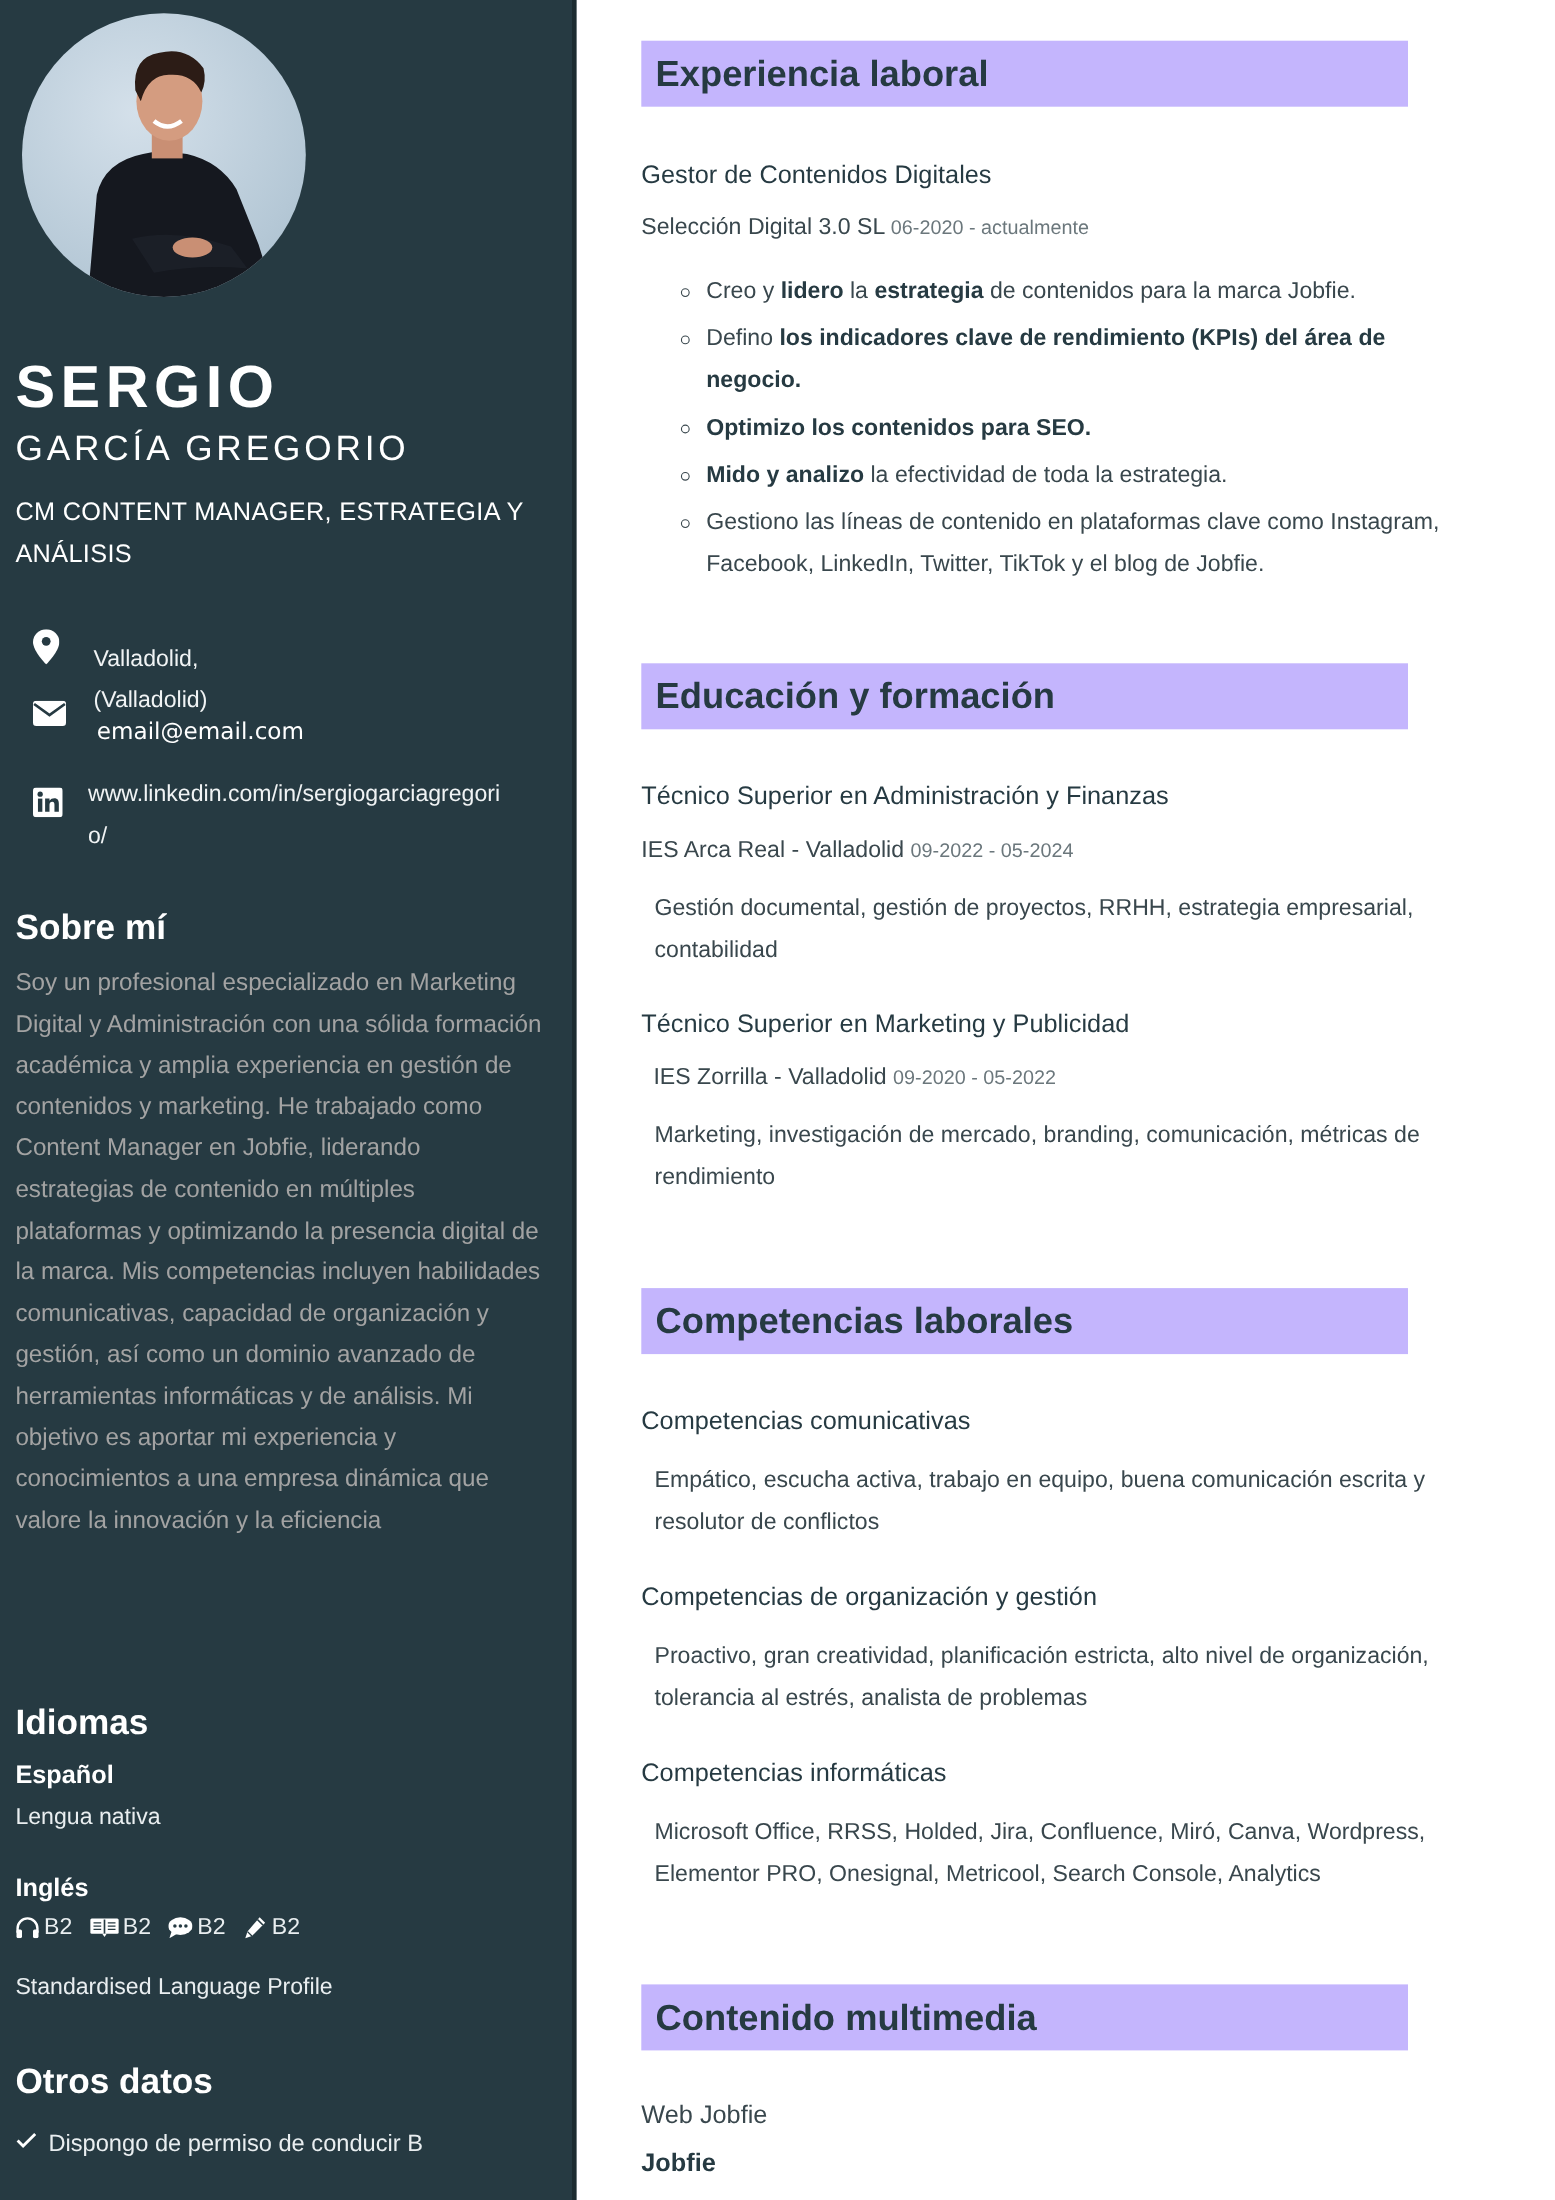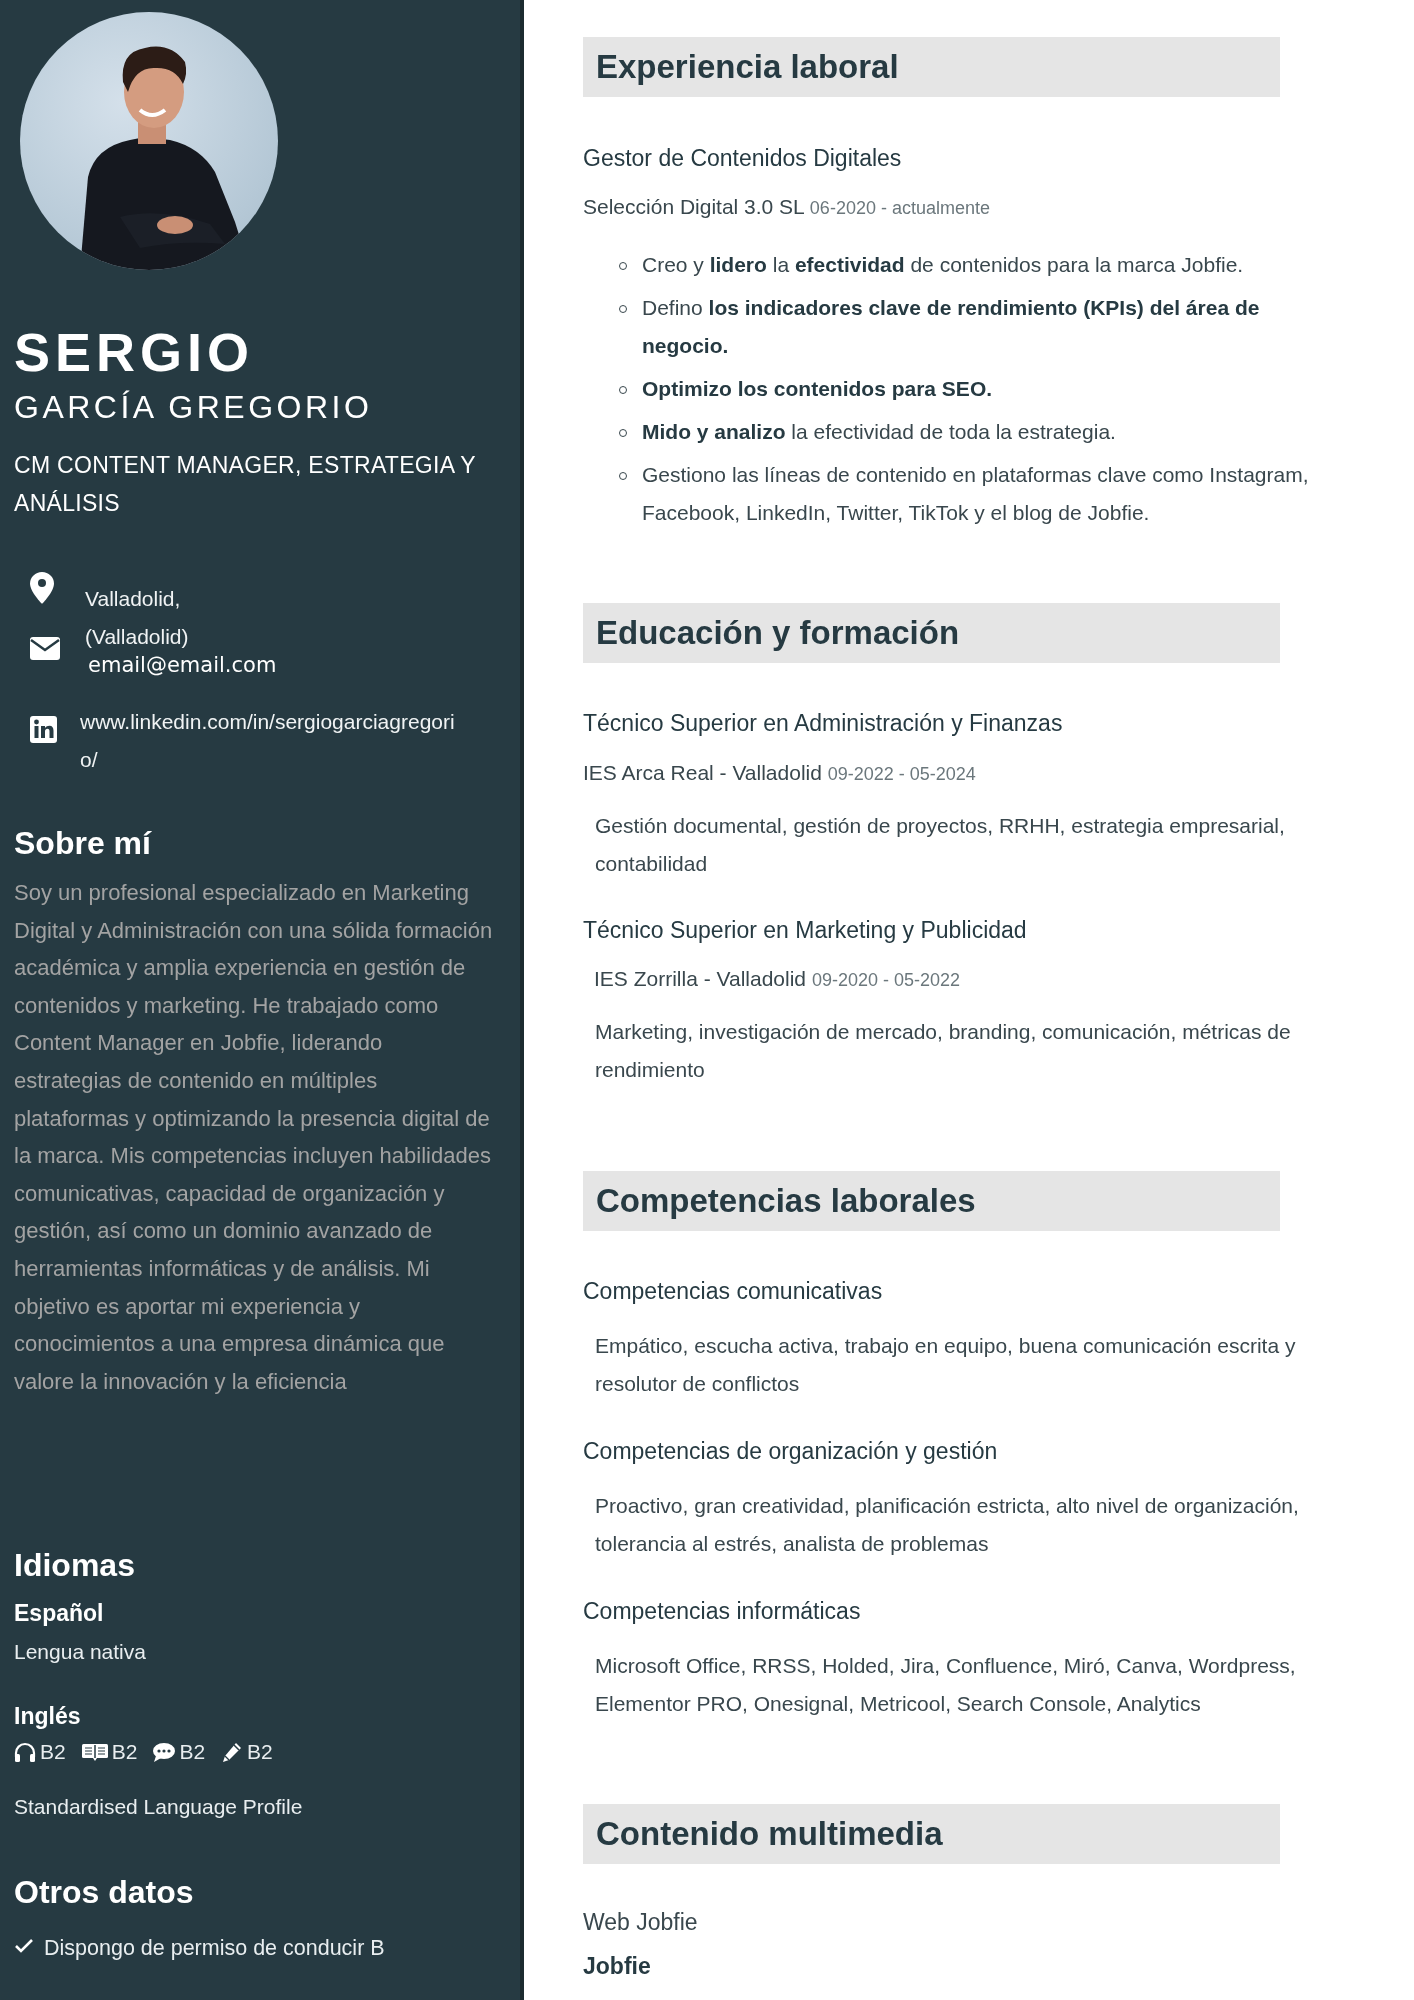--- a/index.html
+++ b/index.html
@@ -54,21 +54,21 @@
     .skill { display: flex; align-items: center; margin-right: 16px; }
     .skill svg { margin-right: 4px; }
     .profile-link { position: absolute; left: 14px; top: 1792px; font-size: 21px; line-height: 30px; color: #e9eef0; }
     .check-item { position: absolute; left: 14px; top: 1930px; width: 480px; }
     .check-item .txt { position: absolute; left: 30px; top: 0; width: 400px; font-size: 21.5px; line-height: 37px; color: #e9eef0; }
 
     
     .main { position: absolute; left: 524px; top: 0; width: 890px; height: 2000px; }
     .sec-header {
       position: absolute; left: 59px; width: 697px; height: 60px;
-      background: #e5e5e5;
+      background: #c4b5fd;
     }
     .sec-header span {
       position: absolute; left: 13px; top: 8px;
       font-size: 33px; font-weight: 700; color: #263a42; line-height: 44px;
     }
     .job-title { position: absolute; left: 59px; font-size: 23px; color: #263a42; line-height: 30px; }
     .job-meta { position: absolute; left: 59px; font-size: 21px; color: #39474d; line-height: 30px; }
     .job-meta .dates { font-size: 18px; color: #6b777c; }
     .bullets { position: absolute; left: 59px; top: 246px; width: 760px; margin: 0; padding: 0; list-style: none; }
     .bullets li {
@@ -203,21 +203,21 @@
 
   <div class="sec-header" style="top:37px;">
     <span>Experiencia laboral</span>
   </div>
   <div class="job-title" style="top:143px;">Gestor de Contenidos Digitales</div>
   <div class="job-meta" style="top:192px;">
     <span>Selección Digital 3.0 SL</span>
     <span class="dates">06-2020 - actualmente</span>
   </div>
   <ul class="bullets" id="job-bullets">
-      <li><span>Creo y </span><b>lidero</b><span> la </span><b>efectividad</b><span> de contenidos para la marca Jobfie.</span></li>
+      <li><span>Creo y </span><b>lidero</b><span> la </span><b>estrategia</b><span> de contenidos para la marca Jobfie.</span></li>
       <li><span>Defino </span><b>los indicadores clave de rendimiento (KPIs) del área de negocio.</b></li>
       <li><b>Optimizo los contenidos para SEO.</b></li>
       <li><b>Mido y analizo</b><span> la efectividad de toda la estrategia.</span></li>
       <li><span>Gestiono las líneas de contenido en plataformas clave como Instagram, Facebook, LinkedIn, Twitter, TikTok y el blog de Jobfie.</span></li>
     </ul>
 
   <div class="sec-header" style="top:603px;">
     <span>Educación y formación</span>
   </div>
   <div class="job-title" style="top:708px;">Técnico Superior en Administración y Finanzas</div>

